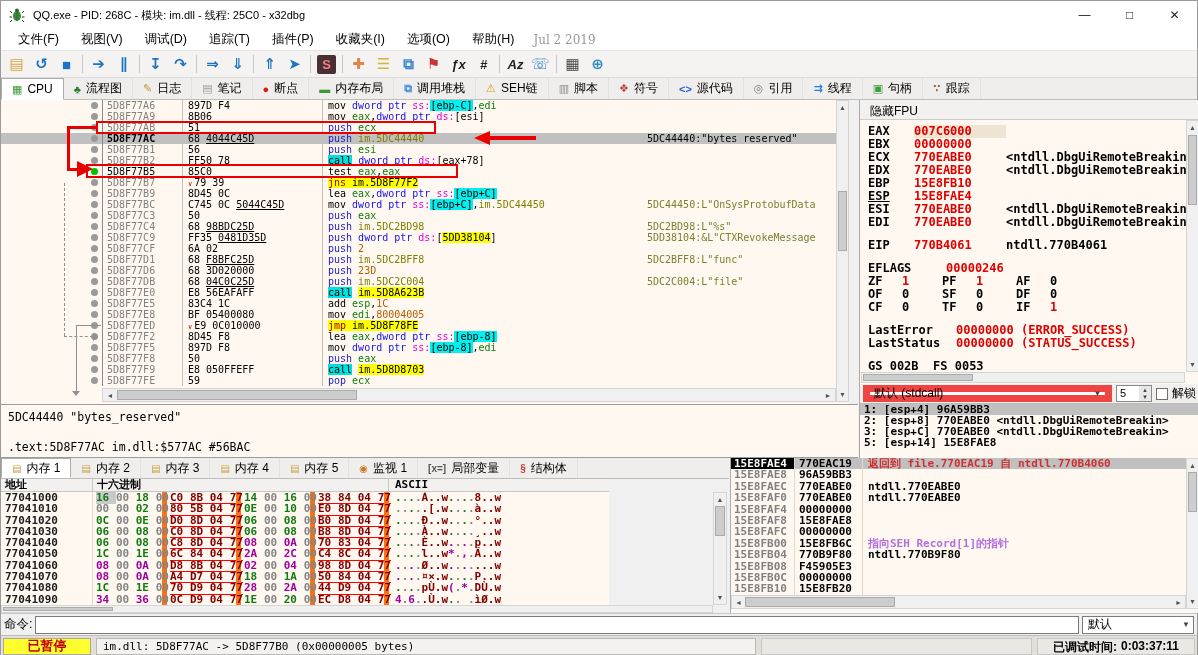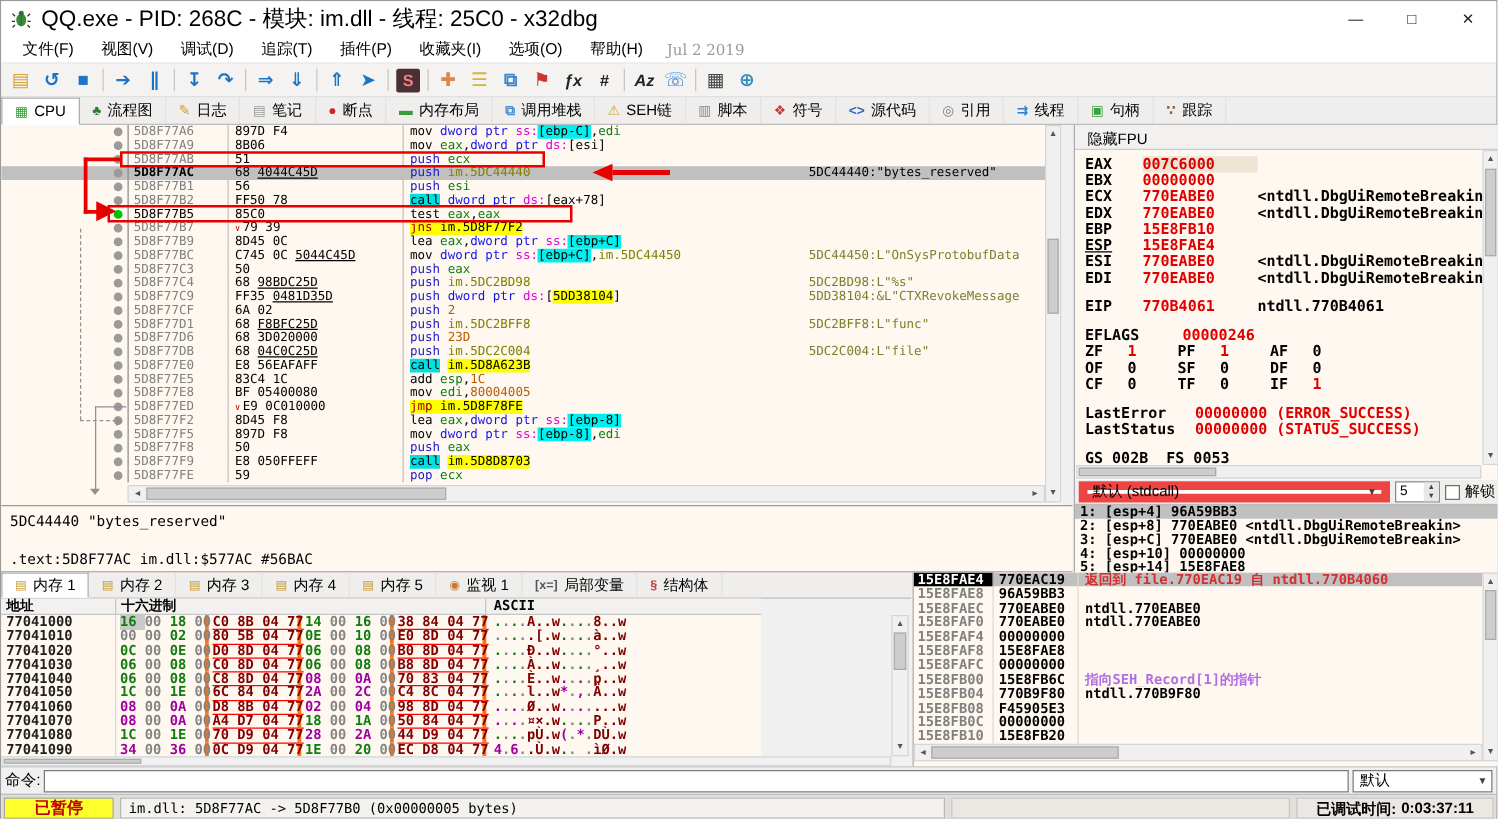--- a/index.html
+++ b/index.html
@@ -2,21 +2,21 @@
 <html><head>
 <meta charset="utf-8">
 <style>
 *{box-sizing:border-box;margin:0;padding:0}
 html,body{width:1198px;height:655px;overflow:hidden}
 body{font-family:"Liberation Sans","DejaVu Sans",sans-serif;background:#F0F0F0;position:relative;font-size:12px;color:#000}
 #app{position:absolute;inset:0;border:1px solid #9B9B9B;background:#F0F0F0}
 
 #titlebar{position:absolute;left:0;top:0;right:0;height:28px;background:#FFF;display:flex;align-items:center}
 #app-icon{width:18px;height:16px;margin:0 6px 0 8px;display:flex;align-items:center}
-#title-text{font-size:18px}
+#title-text{font-size:11px}
 #win-controls{margin-left:auto;display:flex}
 .win-btn{width:45px;height:28px;display:flex;align-items:center;justify-content:center;font-size:12px;color:#222}
 
 #menubar{position:absolute;top:28px;left:0;right:0;height:22px;background:#FFF;border-bottom:1px solid #E4E4E4;display:flex;align-items:center;padding-left:6px}
 .menu-item{padding:2px 11px;font-size:12.5px}
 #menu-date{color:#9A9A9A;font-family:"DejaVu Serif",serif;font-size:12px;margin-left:8px}
 
 #toolbar{position:absolute;top:50px;left:0;right:0;height:27px;background:#F4F3F1;border-bottom:1px solid #DADADA;display:flex;align-items:center;padding-left:3px}
 .tb-icon{width:25px;height:23px;display:flex;align-items:center;justify-content:center;font-size:15px;font-weight:bold}
 .tb-sep{width:1px;height:18px;background:#C6C6C6;margin:0 3px}
@@ -127,21 +127,21 @@
 .mtab.active{background:#FFF;border:1px solid #ADADAD;border-bottom-color:#FFF}
 
 #memory{position:absolute;left:0;top:478px;width:608px;height:134px;background:#FFF8F0}
 #mem-head{height:13px;background:#F2F1EF;border-bottom:1px solid #C6C6C6;display:flex;font-size:11px;font-family:"DejaVu Sans Mono",monospace;font-weight:bold;line-height:12px}
 #mem-head .h-addr{width:92px;padding-left:4px;border-right:1px solid #C6C6C6}
 #mem-head .h-hex{width:296px;padding-left:4px;border-right:1px solid #C6C6C6}
 #mem-head .h-ascii{padding-left:6px}
 #mem-rows{position:absolute;top:13px;left:0;width:712px;height:113px;overflow:hidden}
 .mem-row{height:11.3px;display:flex;font-family:"DejaVu Sans Mono",monospace;font-size:11px;font-weight:bold;line-height:11.3px;white-space:pre}
 .m-addr{width:92px;flex:none;padding-left:4px;color:#202020;border-right:1px solid #E0D8CC}
-.mg{width:74px;flex:none;padding-left:3px;border-right:3px solid #f97316}
+.mg{width:74px;flex:none;padding-left:3px;border-right:5px solid #f97316}
 .mg .in{display:inline-block}
 .mg.ptr .in{border-bottom:1px solid #FF0000}
 .mg.ptr{color:#800000}
 .mg.w{color:#107C10}
 .mg.v{color:#A000A0}
 .mz{color:#848484}
 .cur{background:#C9C9C9}
 .m-ascii{padding-left:6px;flex:none}
 .ac-w{color:#107C10}.ac-v{color:#A000A0}.ac-ptr{color:#800000}
 #mem-vsb{left:712px;top:13px;width:14px;height:113px}
@@ -420,21 +420,20 @@
           <span>▼</span>
         </span>
       </div>
       <span id="cc-check"></span>
       <span id="cc-unlock">解锁</span>
     </div>
     <div id="args">
         <div class="arg-row sel">1: [esp+4] 96A59BB3</div>
         <div class="arg-row">2: [esp+8] 770EABE0 &lt;ntdll.DbgUiRemoteBreakin&gt;</div>
         <div class="arg-row">3: [esp+C] 770EABE0 &lt;ntdll.DbgUiRemoteBreakin&gt;</div>
-        <div class="arg-row">4: [esp+10] 00000000</div>
         <div class="arg-row">5: [esp+14] 15E8FAE8</div>
       </div>
   </div>
 
   <div id="memtabs">
       <span class="mtab active">
         <span class="ticon" style="color: rgb(200, 160, 64); font-size: 10px;">▤</span>
         <span>内存 1</span>
       </span>
       <span class="mtab">

